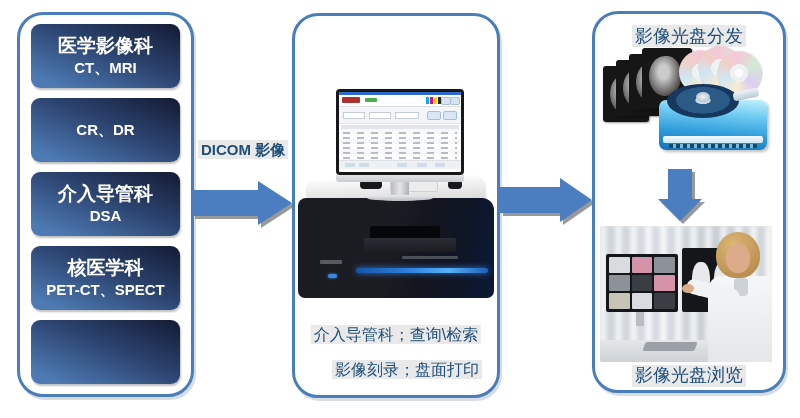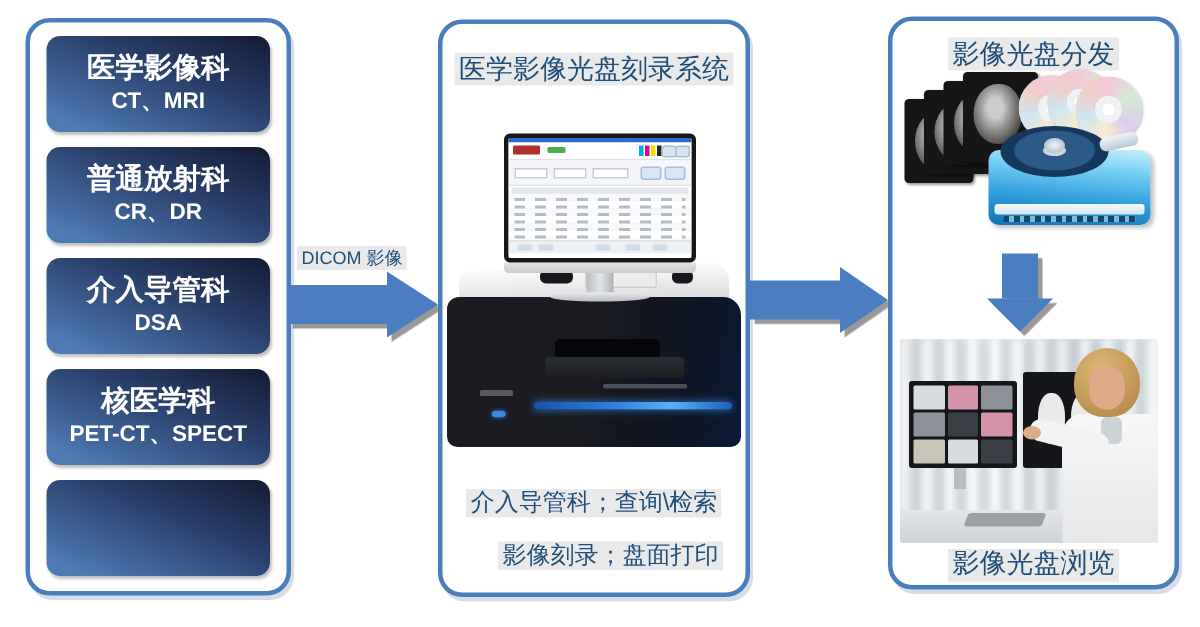--- a/index.html
+++ b/index.html
@@ -1,27 +1,27 @@
 <!DOCTYPE html>
 <html><head>
 <meta charset="utf-8">
 <style>
   html,body{margin:0;padding:0;background:#fff;}
   body{font-family:"Liberation Sans",sans-serif;}
   .canvas{position:relative;width:800px;height:418px;background:#ffffff;overflow:hidden;}
-  .panel{position:absolute;box-sizing:border-box;background:#fff;border:3px solid #4a7ebb;border-radius:16px;box-shadow:2px 3px 0 rgba(110,130,160,.28);}
+  .panel{position:absolute;box-sizing:border-box;background:#fff;border:3px solid #4a7ebb;border-radius:26px;box-shadow:2px 3px 0 rgba(110,130,160,.28);}
   
   .left-panel{left:17px;top:12px;width:177px;height:385px;display:flex;flex-direction:column;align-items:center;gap:10px;padding-top:9px;}
   .dept-box{width:149px;height:64px;border-radius:9px;background:linear-gradient(to top right,#4d7ab3 10%,#2c4470 55%,#161f3a 95%);
     display:flex;flex-direction:column;align-items:center;justify-content:center;color:#fff;flex:0 0 auto;box-shadow:1px 2px 2px rgba(0,0,0,.25);}
   .dept-name{font-size:19px;font-weight:bold;line-height:24px;white-space:nowrap;}
   .dept-mod{font-size:15px;font-weight:bold;line-height:20px;white-space:nowrap;}
   
   .hl{background:#e9e9e9;color:#1f4e79;padding:1px 3px;white-space:nowrap;}
-  .flow-label{position:absolute;left:198px;top:164px;font-size:12px;font-weight:normal;}
+  .flow-label{position:absolute;left:198px;top:141px;font-size:15px;font-weight:bold;}
   .mid-title{position:absolute;left:50%;transform:translateX(-50%);top:18px;font-size:18px;}
   .mid-fn1{position:absolute;left:50%;transform:translateX(-50%);top:309px;font-size:16px;}
   .mid-fn2{position:absolute;left:50%;transform:translateX(-50%);top:344px;font-size:16px;padding-left:22px;}
   .right-title{position:absolute;left:50%;transform:translateX(-50%);top:10px;font-size:18px;}
   .right-bottom{position:absolute;left:50%;transform:translateX(-50%);top:352px;font-size:18px;}
   
   .arrow{position:absolute;filter:drop-shadow(3px 3px 0 rgba(135,135,135,.85));}
   .arrow .shaft{position:absolute;background:#4b7ec0;}
   .arrow .head{position:absolute;width:0;height:0;}
   .arrow-r1{left:192px;top:181px;width:100px;height:44px;}
@@ -118,21 +118,20 @@
 <body>
 
 <div class="canvas">
 
   <div class="panel left-panel">
     <div class="dept-box">
       <div class="dept-name">医学影像科</div>
       <div class="dept-mod">CT、MRI</div>
     </div>
     <div class="dept-box">
-      <div class="dept-name">普通放射科</div>
       <div class="dept-mod">CR、DR</div>
     </div>
     <div class="dept-box">
       <div class="dept-name">介入导管科</div>
       <div class="dept-mod">DSA</div>
     </div>
     <div class="dept-box">
       <div class="dept-name">核医学科</div>
       <div class="dept-mod">PET-CT、SPECT</div>
     </div>
@@ -140,21 +139,20 @@
     </div>
   </div>
 
   <div class="flow-label"><span class="hl">DICOM 影像</span></div>
   <div class="arrow arrow-r1">
     <div class="shaft"></div>
     <div class="head"></div>
   </div>
 
   <div class="panel mid-panel">
-    <div class="mid-title"><span class="hl">医学影像光盘刻录系统</span></div>
 
     <div class="machine">
       <div class="m-top"></div>
       <div class="m-knob mk1"></div>
       <div class="m-pad"></div>
       <div class="m-knob mk2"></div>
       <div class="m-body">
         <div class="m-slot"></div>
         <div class="m-tray"></div>
         <div class="m-stripe"></div>

